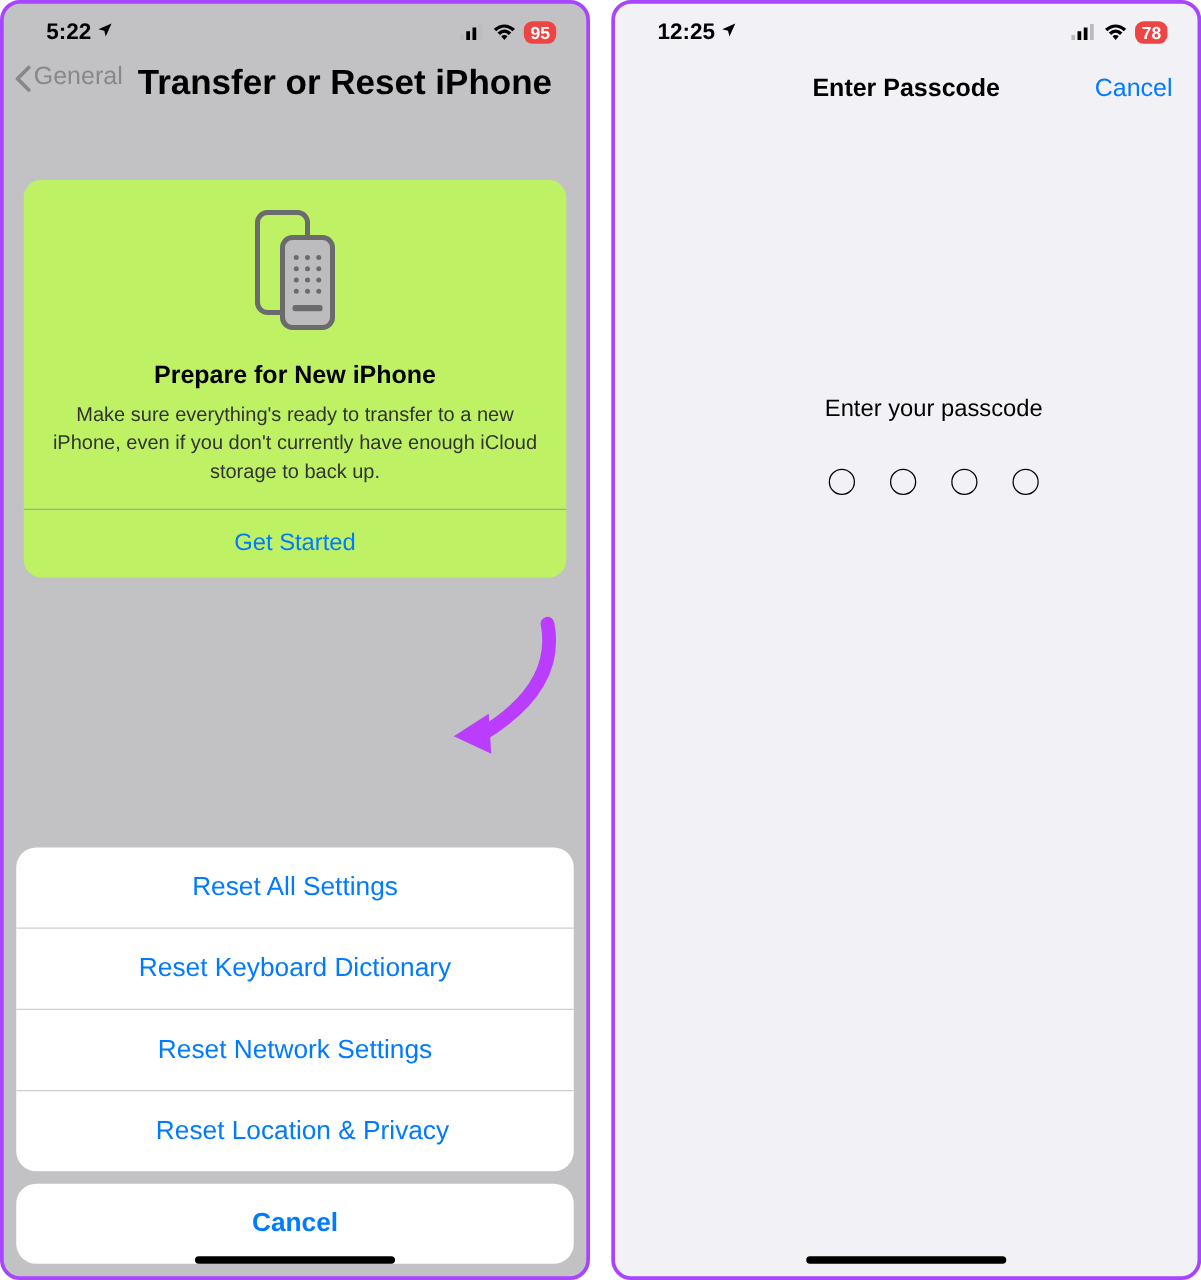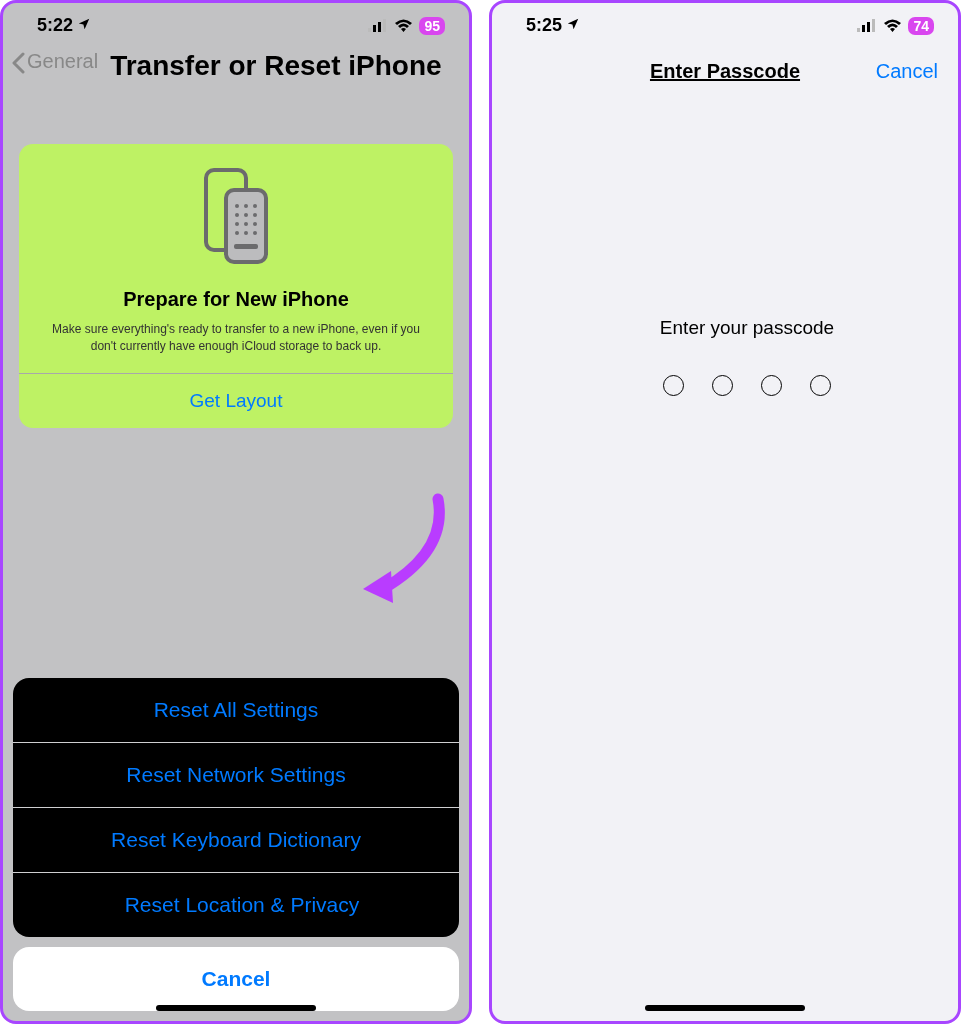--- a/index.html
+++ b/index.html
@@ -36,21 +36,21 @@
     padding: 12px 24px 6px 34px;
     font-size: 18px;
     font-weight: 600;
     color: #000;
   }
   .status-left { display: flex; align-items: center; gap: 4px; }
   .status-right { display: flex; align-items: center; gap: 6px; }
   .loc-icon { font-size: 15px; }
   .signal svg, .wifi svg { display: block; }
   .battery {
-    background: #d946ef;
+    background: #ef4444;
     color: #fff;
     border-radius: 7px;
     padding: 1px 5px;
     font-size: 14px;
     font-weight: 700;
     position: relative;
   }
 
   
   .nav-bar {
@@ -66,33 +66,33 @@
   
   .card {
     margin: 48px 16px 0 16px;
     background: #bef264;
     border-radius: 14px;
     padding: 22px 18px 0 18px;
     text-align: center;
   }
   .card-icon { margin: 0 auto 18px auto; width: 80px; }
   .card-title { font-size: 20px; font-weight: 600; color: #000; margin-bottom: 10px; }
-  .card-desc { font-size: 12px; color: #333; line-height: 1.4; margin-bottom: 18px; padding: 0 4px; }
+  .card-desc { font-size: 16px; color: #333; line-height: 1.4; margin-bottom: 18px; padding: 0 4px; }
   .card-divider { height: 1px; background: #a8a8aa; margin: 0 -18px; }
   .card-action { color: #007aff; font-size: 19px; padding: 16px 0; }
 
   
   .action-sheet {
     position: absolute;
     bottom: 10px;
     left: 10px;
     right: 10px;
   }
   .sheet-group {
-    background: #000000;
+    background: #ffffff;
     border-radius: 16px;
     overflow: hidden;
     margin-bottom: 10px;
   }
   .sheet-item {
     text-align: center;
     color: #007aff;
     font-size: 21px;
     padding: 20px 0;
     border-bottom: 1px solid #cfcfd1;
@@ -116,21 +116,20 @@
     pointer-events: none;
   }
 
   
   .nav-bar-right {
     display: flex;
     align-items: center;
     justify-content: center;
     padding: 18px 16px 14px 16px;
     position: relative;
-    text-decoration: underline;
   }
   .nav-title-center { font-size: 20px; font-weight: 600; color: #000; }
   .nav-cancel {
     position: absolute;
     right: 20px;
     color: #007aff;
     font-size: 20px;
   }
   .passcode-area {
     text-align: center;
@@ -219,68 +218,68 @@
             <circle cx="41" cy="67" r="2"></circle>
               <circle cx="50" cy="67" r="2"></circle>
               <circle cx="59" cy="67" r="2"></circle>
             <rect x="38" y="78" width="24" height="5" rx="2"></rect>
           </g>
         </svg>
       </div>
       <div class="card-title">Prepare for New iPhone</div>
       <div class="card-desc">Make sure everything's ready to transfer to a new iPhone, even if you don't currently have enough iCloud storage to back up.</div>
       <div class="card-divider"></div>
-      <div class="card-action">Get Layout</div>
+      <div class="card-action">Get Started</div>
     </div>
 
     <div class="action-sheet">
       <div class="sheet-group">
         <div class="sheet-item">Reset All Settings</div>
+        <div class="sheet-item">Reset Keyboard Dictionary</div>
         <div class="sheet-item">Reset Network Settings</div>
-        <div class="sheet-item">Reset Keyboard Dictionary</div>
         <div class="sheet-item">Reset Location &amp; Privacy</div>
       </div>
       <div class="sheet-cancel">Cancel</div>
     </div>
 
     <div class="arrow">
       <svg width="100" height="120" viewBox="0 0 100 120">
         <path d="M85 8 Q95 60 30 98" stroke="#b93cff" stroke-width="11" fill="none" stroke-linecap="round"></path>
         <path d="M10 98 L38 80 L40 112 Z" fill="#b93cff"></path>
       </svg>
     </div>
 
     <div class="home-indicator"></div>
   </div>
 
   <div class="phone phone-right">
     <div class="status-bar">
       <div class="status-left">
-        <span>5:25</span>
+        <span>12:25</span>
         <span class="loc-icon">
           <svg width="14" height="14" viewBox="0 0 24 24">
               <path d="M3 11 L21 3 L13 21 L11 13 Z" fill="#000"></path>
             </svg>
         </span>
       </div>
       <div class="status-right">
         <span class="signal">
           <svg width="20" height="13" viewBox="0 0 20 13">
               <rect x="0" y="9" width="3" height="4" fill="#bbb"></rect>
               <rect x="5" y="6" width="3" height="7" fill="#000"></rect>
               <rect x="10" y="3" width="3" height="10" fill="#000"></rect>
               <rect x="15" y="0" width="3" height="13" fill="#bbb"></rect>
             </svg>
         </span>
         <span class="wifi">
           <svg width="19" height="14" viewBox="0 0 19 14">
               <path d="M9.5 13 L7 10 Q9.5 8 12 10 Z M4 7 Q9.5 2 15 7 L13 9 Q9.5 5.5 6 9 Z M1 4 Q9.5 -3 18 4 L16 6 Q9.5 0 3 6 Z" fill="#000"></path>
             </svg>
         </span>
-        <span class="battery">74</span>
+        <span class="battery">78</span>
       </div>
     </div>
 
     <div class="nav-bar-right">
       <span class="nav-title-center">Enter Passcode</span>
       <span class="nav-cancel">Cancel</span>
     </div>
 
     <div class="passcode-area">
       <div class="passcode-label">Enter your passcode</div>

